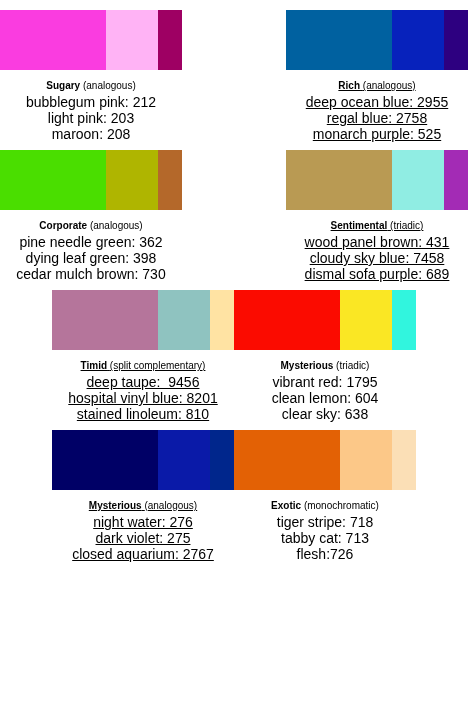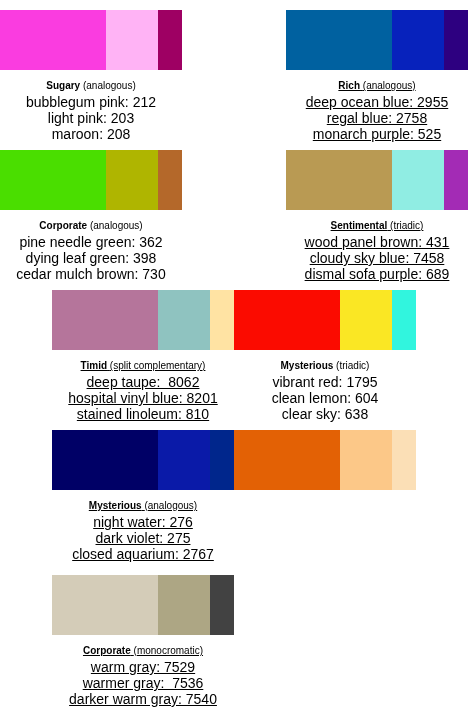--- a/index.html
+++ b/index.html
@@ -120,21 +120,21 @@
       </div>
     </div>
     <div class="cell right">
       <div class="swatch">
         <div class="chip c0" title="#B5759B" style="background: rgb(181, 117, 155);"></div>
         <div class="chip c1" title="#8FC3C0" style="background: rgb(143, 195, 192);"></div>
         <div class="chip c2" title="#FFE3A3" style="background: rgb(255, 227, 163);"></div>
       </div>
       <div class="caption">
         <div class="title-line"><span class="pal-name">Timid</span> <span class="pal-harmony">(split complementary)</span></div>
-        <div class="color-line">deep taupe:  8062</div>
+        <div class="color-line">deep taupe:  9456</div>
         <div class="color-line">hospital vinyl blue: 8201</div>
         <div class="color-line">stained linoleum: 810</div>
       </div>
     </div>
     <div class="cell left">
       <div class="swatch">
         <div class="chip c0" title="#FB0B00" style="background: rgb(251, 11, 0);"></div>
         <div class="chip c1" title="#FAE724" style="background: rgb(250, 231, 36);"></div>
         <div class="chip c2" title="#31F5DE" style="background: rgb(49, 245, 222);"></div>
       </div>
@@ -157,27 +157,20 @@
         <div class="color-line">dark violet: 275</div>
         <div class="color-line">closed aquarium: 2767</div>
       </div>
     </div>
     <div class="cell left">
       <div class="swatch">
         <div class="chip c0" title="#E36105" style="background: rgb(227, 97, 5);"></div>
         <div class="chip c1" title="#FCC888" style="background: rgb(252, 200, 136);"></div>
         <div class="chip c2" title="#FBDFB6" style="background: rgb(251, 223, 182);"></div>
       </div>
-    </div>
-    <div class="cell right">
-      <div class="swatch">
-        <div class="chip c0" title="#D4CCB8" style="background: rgb(212, 204, 184);"></div>
-        <div class="chip c1" title="#ADA684" style="background: rgb(173, 166, 132);"></div>
-        <div class="chip c2" title="#424242" style="background: rgb(66, 66, 66);"></div>
-      </div>
       <div class="caption">
-        <div class="title-line"><span class="pal-name">Corporate</span> <span class="pal-harmony">(monocromatic)</span></div>
-        <div class="color-line">warm gray: 7529</div>
-        <div class="color-line">warmer gray:  7536</div>
-        <div class="color-line">darker warm gray: 7540</div>
+        <div class="title-line"><span class="pal-name">Exotic</span> <span class="pal-harmony">(monochromatic)</span></div>
+        <div class="color-line">tiger stripe: 718</div>
+        <div class="color-line">tabby cat: 713</div>
+        <div class="color-line">flesh:726</div>
       </div>
     </div>
   </div>
 
 </body></html>

